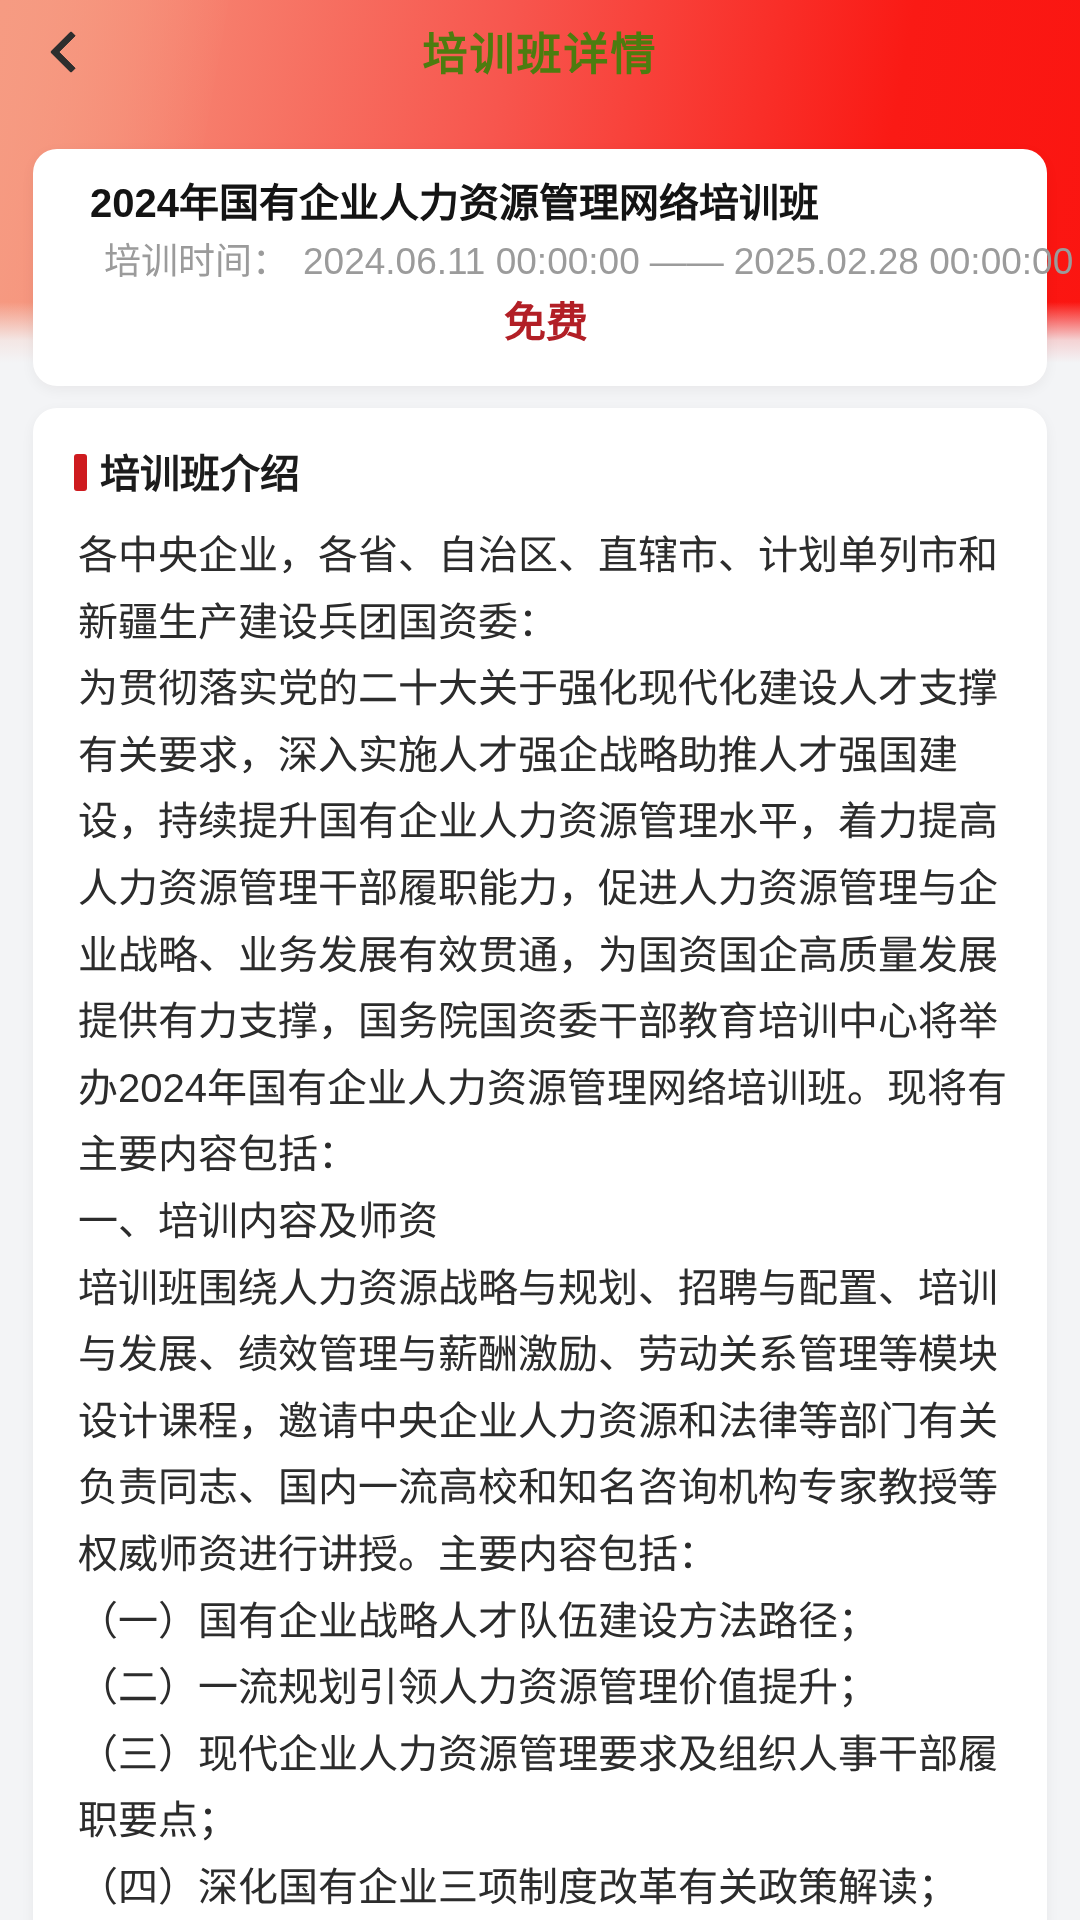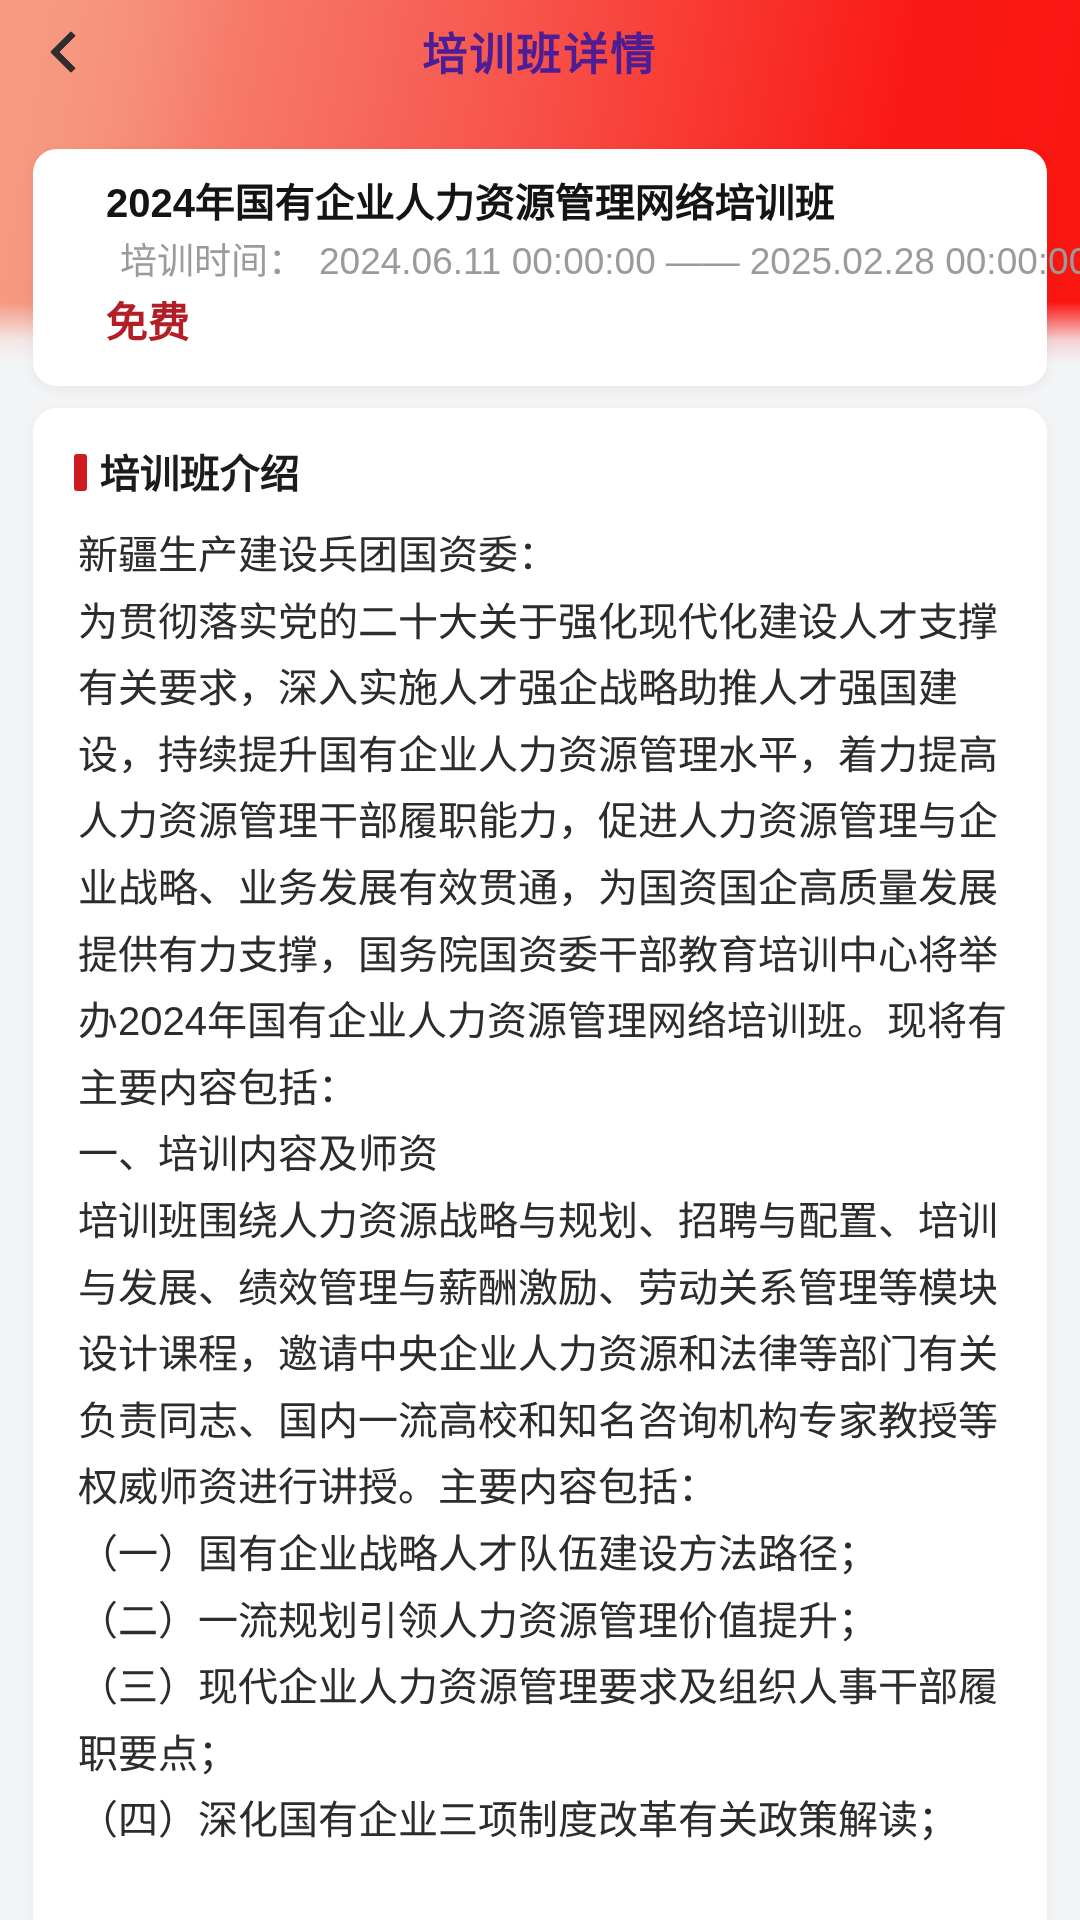--- a/index.html
+++ b/index.html
@@ -56,38 +56,38 @@
     transform: rotate(45deg);
     border-radius: 2px;
   }
   .nav-title {
     position: absolute;
     left: 0; right: 0;
     top: 18px;
     text-align: center;
     font-size: 45px;
     font-weight: 700;
-    color: #4c1d95;
+    color: #4d7c0f;
     letter-spacing: 2px;
   }
 
   
   .card {
     position: absolute;
     left: 33px;
     width: 1014px;
     background: #ffffff;
     border-radius: 24px;
     box-shadow: 0 4px 14px rgba(40, 20, 20, 0.05);
     z-index: 3;
   }
   .card-main {
     top: 149px;
     height: 237px;
-    padding: 30px 45px 0 73px;
+    padding: 30px 45px 0 57px;
   }
   .course-title {
     font-size: 40px;
     line-height: 48px;
     font-weight: 700;
     color: #141414;
   }
   .course-time {
     margin-top: 13px;
     font-size: 37px;
@@ -96,20 +96,21 @@
     white-space: nowrap;
   }
   .course-time .t-label { margin-right: 14px; margin-left: 14px; }
   .course-time .t-sep { margin: 0 10px; }
   .course-price {
     margin-top: 14px;
     font-size: 42px;
     line-height: 50px;
     font-weight: 700;
     color: #b21f26;
+    text-align: center;
   }
 
   .card-intro {
     top: 408px;
     height: 1560px;
     border-radius: 24px 24px 0 0;
     padding: 46px 45px 0 41px;
     overflow: hidden;
   }
   .section-header {
@@ -161,20 +162,21 @@
     </div>
     <div class="course-price">免费</div>
   </div>
 
   <div class="card card-intro">
     <div class="section-header">
       <span class="section-bar"></span>
       <span class="section-label">培训班介绍</span>
     </div>
     <div class="intro-text">
+        <div class="intro-line">各中央企业，各省、自治区、直辖市、计划单列市和</div>
         <div class="intro-line">新疆生产建设兵团国资委：</div>
         <div class="intro-line">为贯彻落实党的二十大关于强化现代化建设人才支撑</div>
         <div class="intro-line">有关要求，深入实施人才强企战略助推人才强国建</div>
         <div class="intro-line">设，持续提升国有企业人力资源管理水平，着力提高</div>
         <div class="intro-line">人力资源管理干部履职能力，促进人力资源管理与企</div>
         <div class="intro-line">业战略、业务发展有效贯通，为国资国企高质量发展</div>
         <div class="intro-line">提供有力支撑，国务院国资委干部教育培训中心将举</div>
         <div class="intro-line">办2024年国有企业人力资源管理网络培训班。现将有</div>
         <div class="intro-line">主要内容包括：</div>
         <div class="intro-line">一、培训内容及师资</div>

